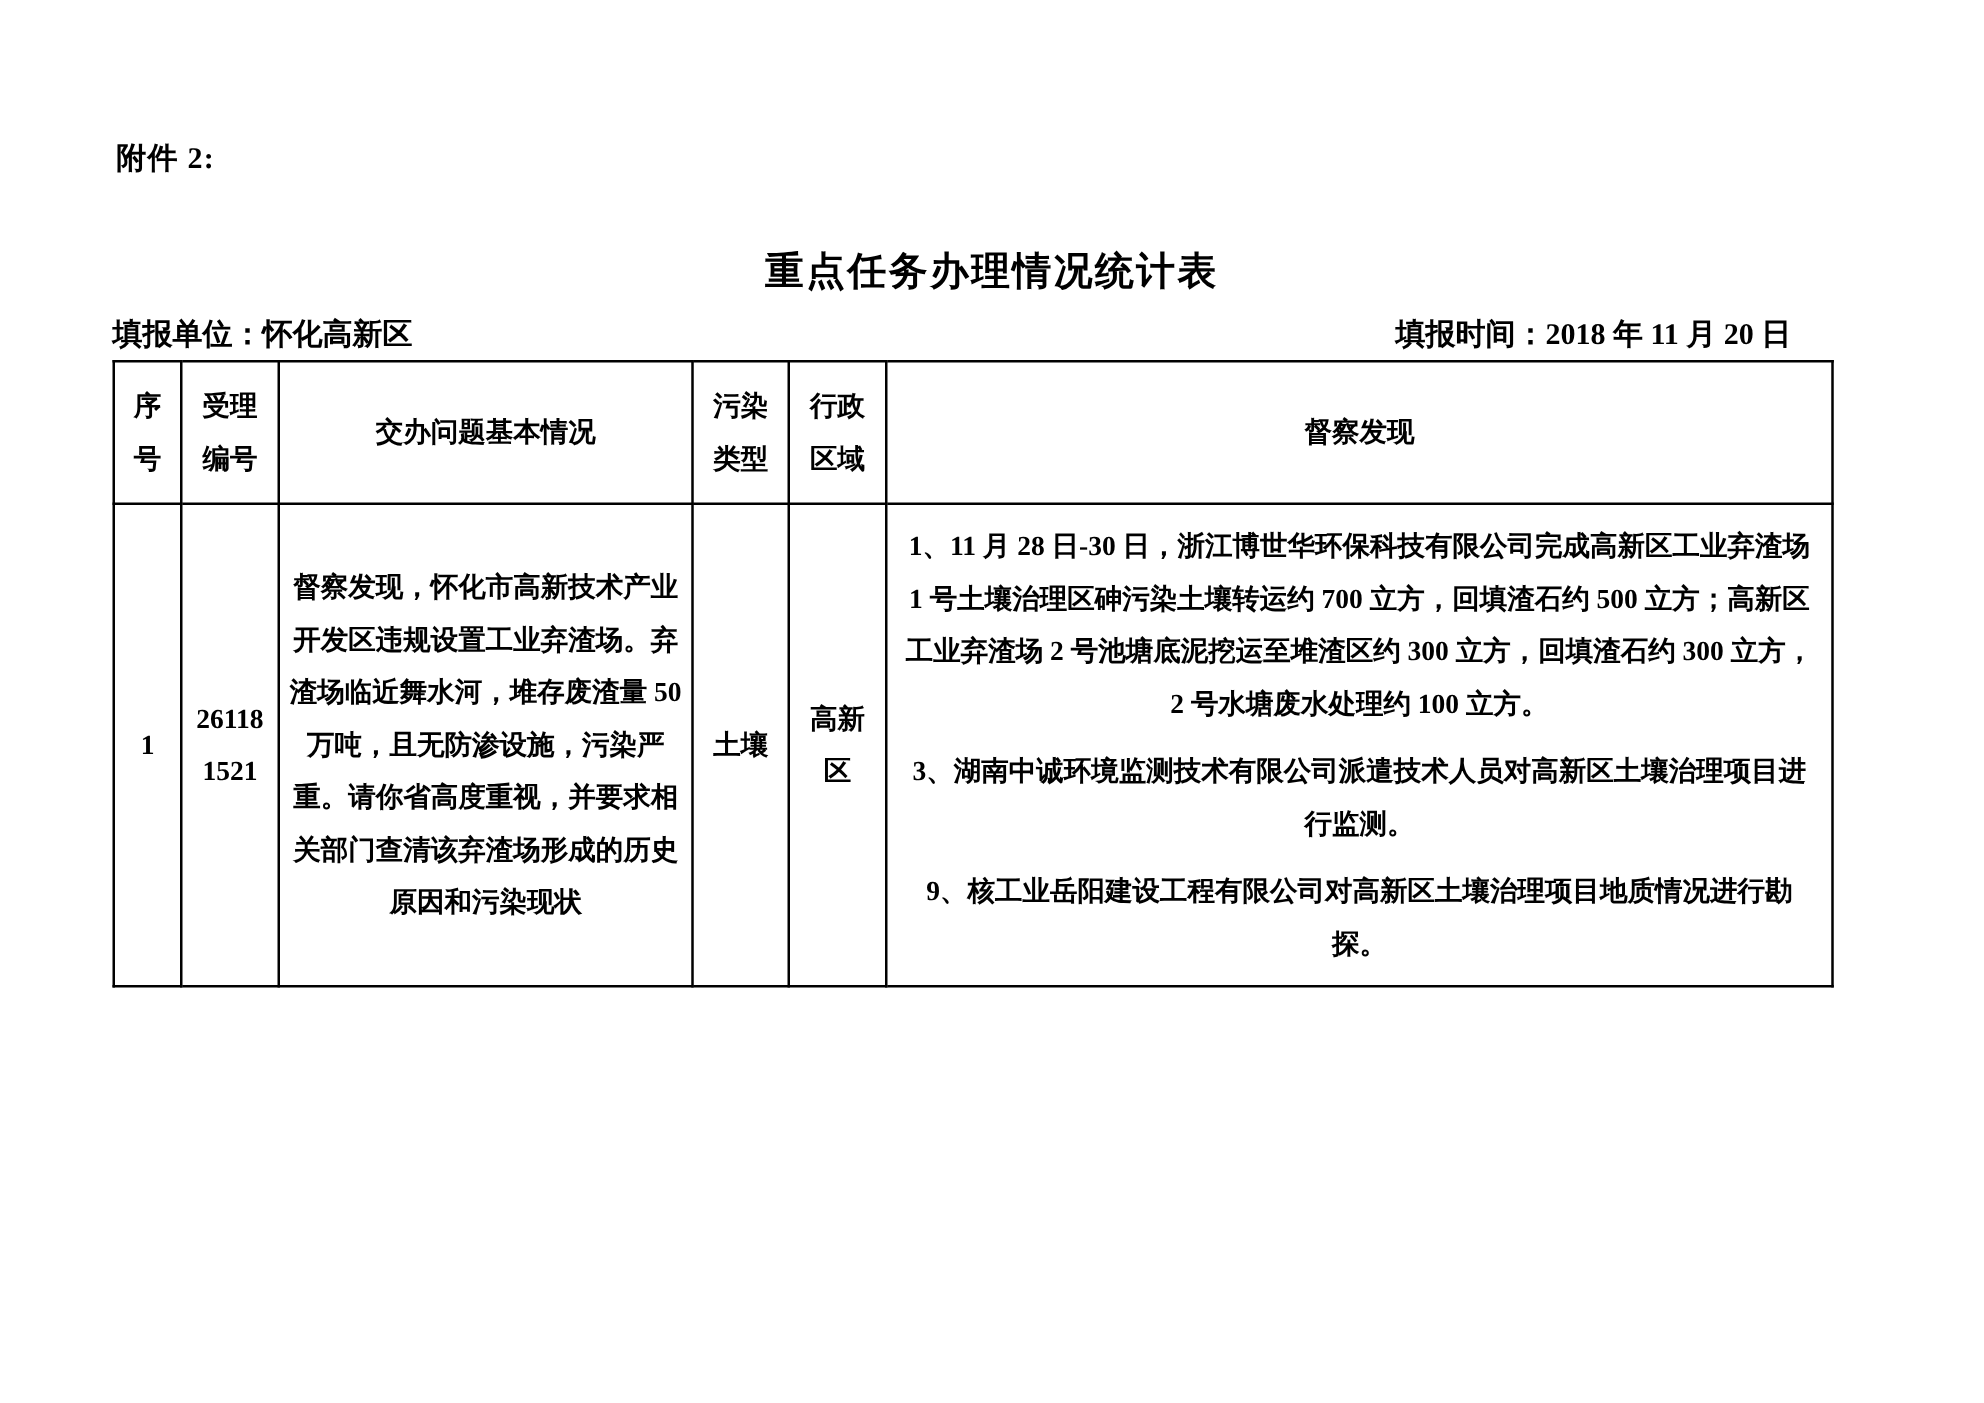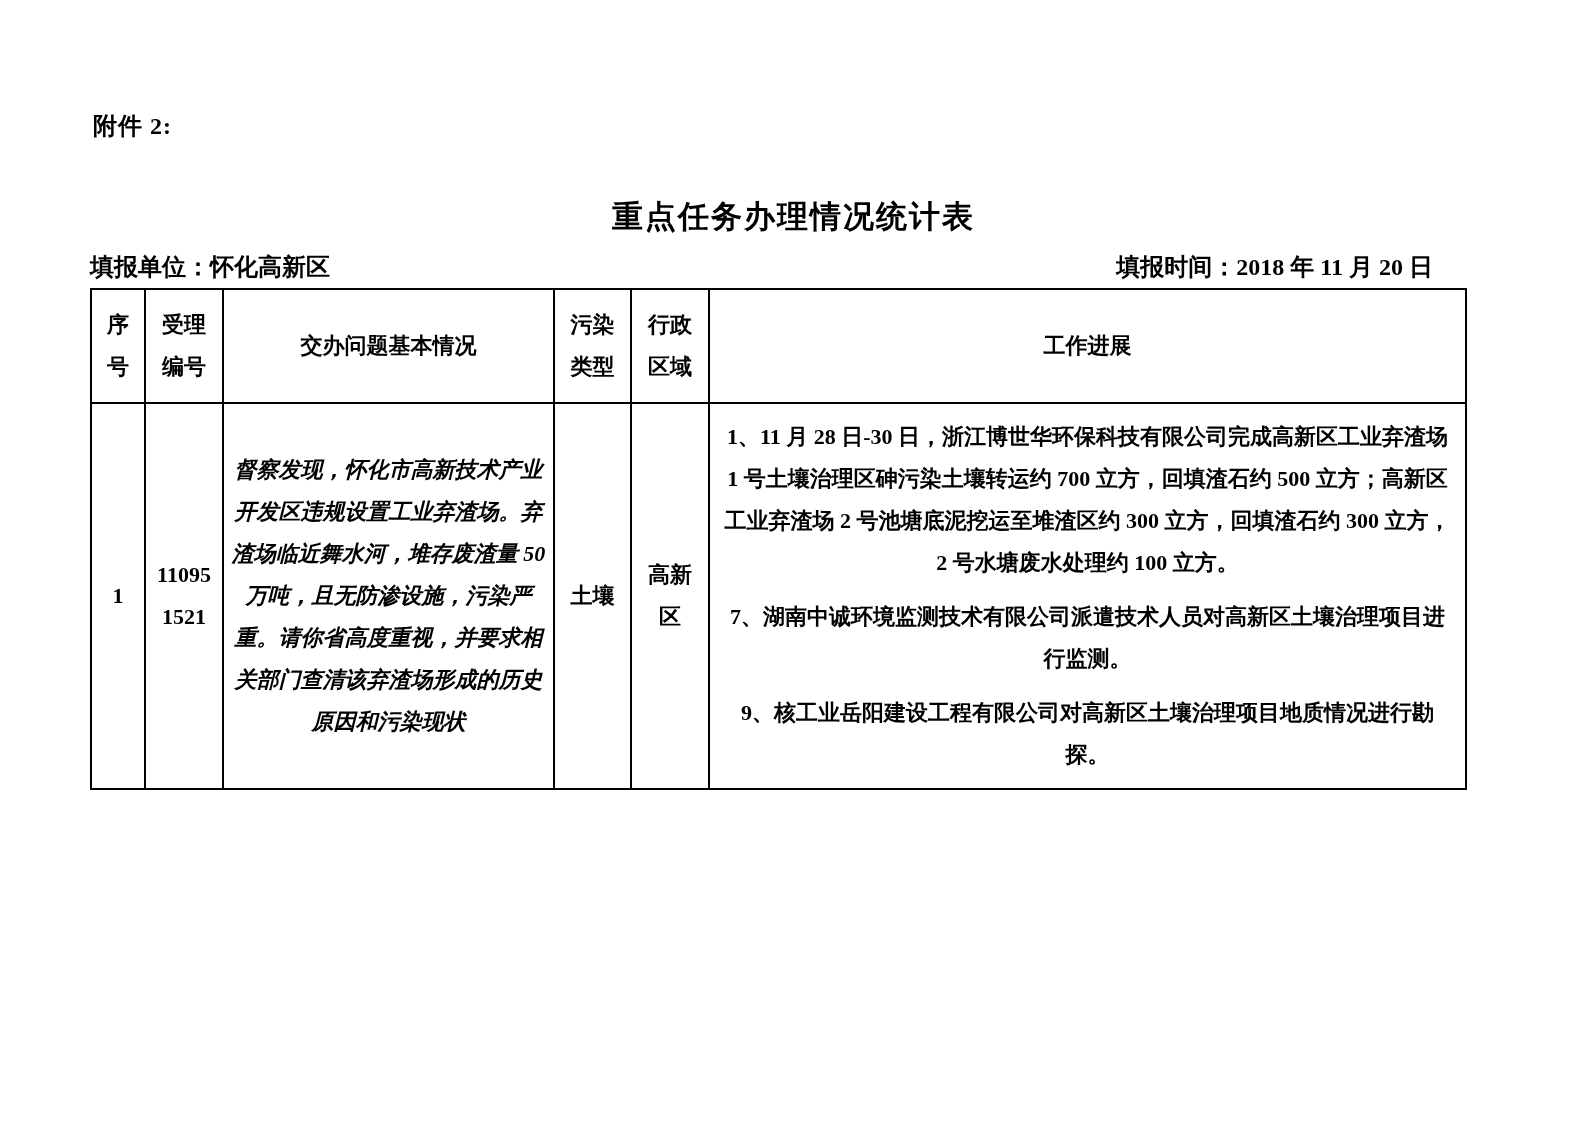--- a/index.html
+++ b/index.html
@@ -65,21 +65,20 @@
     line-height: 42px;
     background: #ffffff;
   }
   tr.header-row { height: 114px; }
   tr.data-row   { height: 350px; }
   .hline { line-height: 42px; }
   td.issue-cell {
     text-align: justify;
     text-justify: inter-ideograph;
     padding: 4px 10px 4px 12px;
-    font-style: italic;
   }
   td.progress-cell {
     text-align: justify;
     text-justify: inter-ideograph;
     padding: 4px 14px 4px 16px;
   }
   td.progress-cell p { margin: 12px; }
 </style>
 </head>
 <body>
@@ -116,38 +115,38 @@
         </th>
         <th>交办问题基本情况</th>
         <th>
           <div class="hline">污染</div>
           <div class="hline">类型</div>
         </th>
         <th>
           <div class="hline">行政</div>
           <div class="hline">区域</div>
         </th>
-        <th>工作进展</th>
+        <th>督察发现</th>
       </tr>
     </thead>
     <tbody>
       <tr class="data-row">
         <td>1</td>
         <td>
-          <div class="hline">11095</div>
+          <div class="hline">26118</div>
           <div class="hline">1521</div>
         </td>
         <td class="issue-cell">督察发现，怀化市高新技术产业开发区违规设置工业弃渣场。弃渣场临近舞水河，堆存废渣量 50 万吨，且无防渗设施，污染严重。请你省高度重视，并要求相关部门查清该弃渣场形成的历史原因和污染现状</td>
         <td>土壤</td>
         <td>
           <div class="hline">高新</div>
           <div class="hline">区</div>
         </td>
         <td class="progress-cell">
           <p>1、11 月 28 日-30 日，浙江博世华环保科技有限公司完成高新区工业弃渣场 1 号土壤治理区砷污染土壤转运约 700 立方，回填渣石约 500 立方；高新区工业弃渣场 2 号池塘底泥挖运至堆渣区约 300 立方，回填渣石约 300 立方，2 号水塘废水处理约 100 立方。</p>
-          <p>7、湖南中诚环境监测技术有限公司派遣技术人员对高新区土壤治理项目进行监测。</p>
+          <p>3、湖南中诚环境监测技术有限公司派遣技术人员对高新区土壤治理项目进行监测。</p>
           <p>9、核工业岳阳建设工程有限公司对高新区土壤治理项目地质情况进行勘探。</p>
         </td>
       </tr>
     </tbody>
   </table>
 
 </div>
 
 </body></html>

